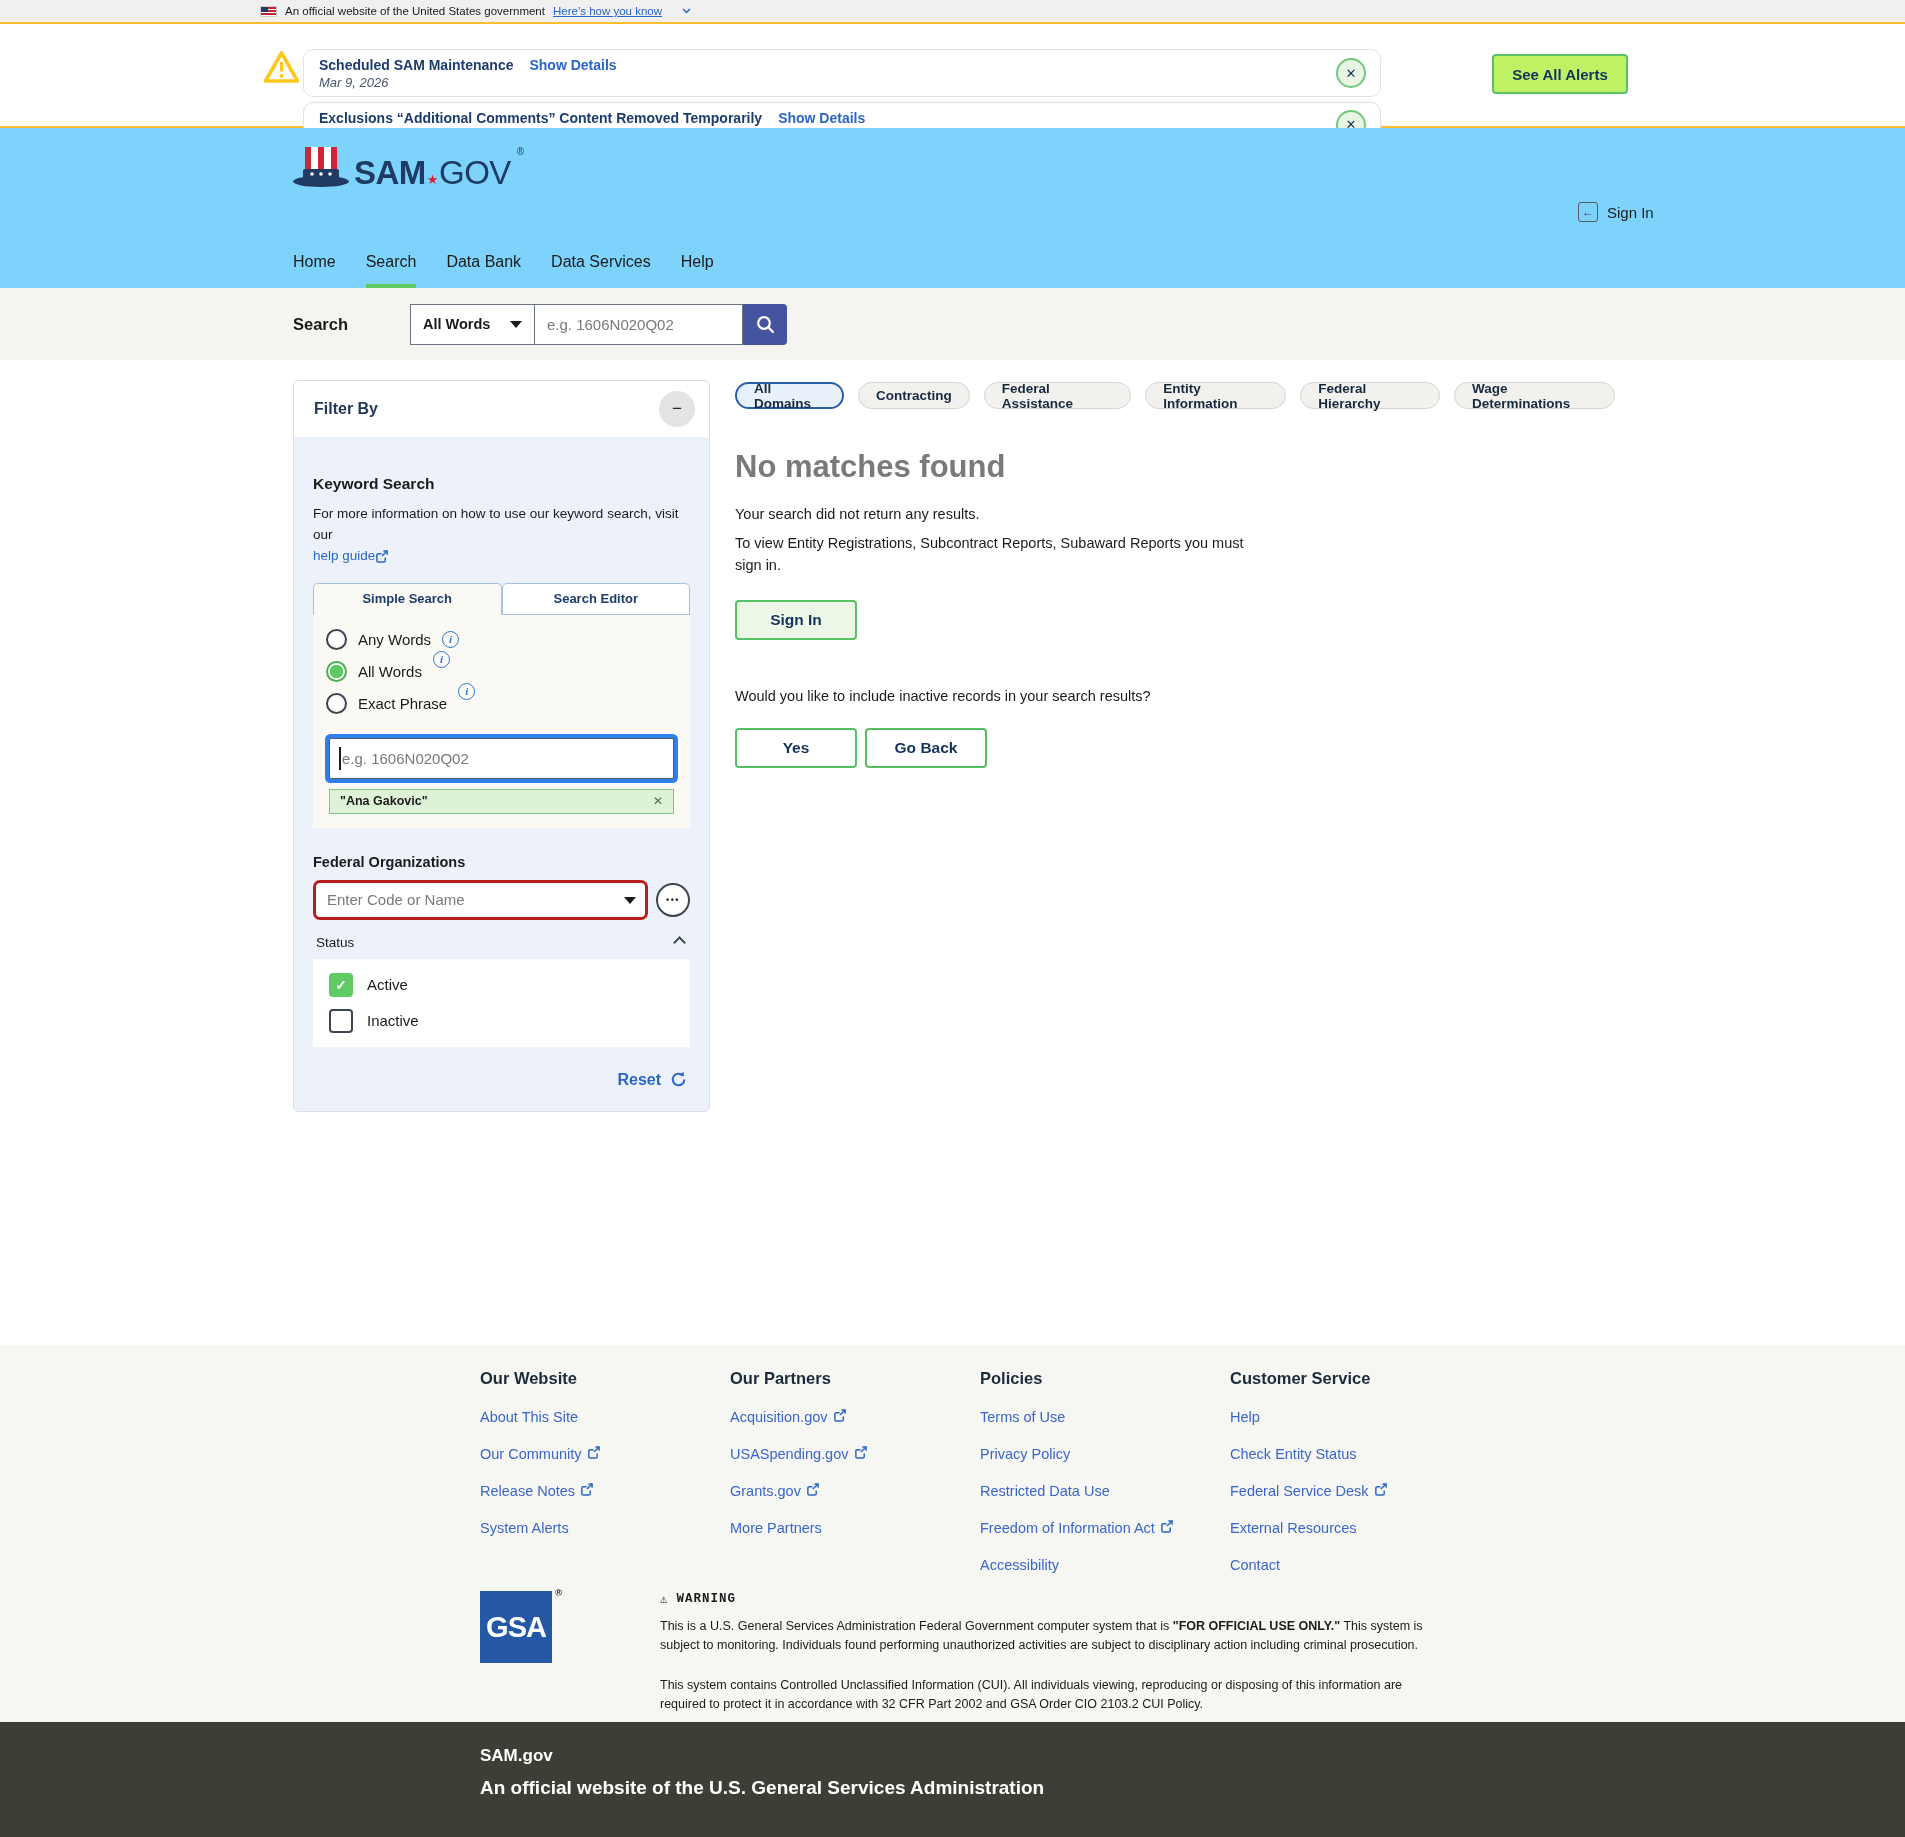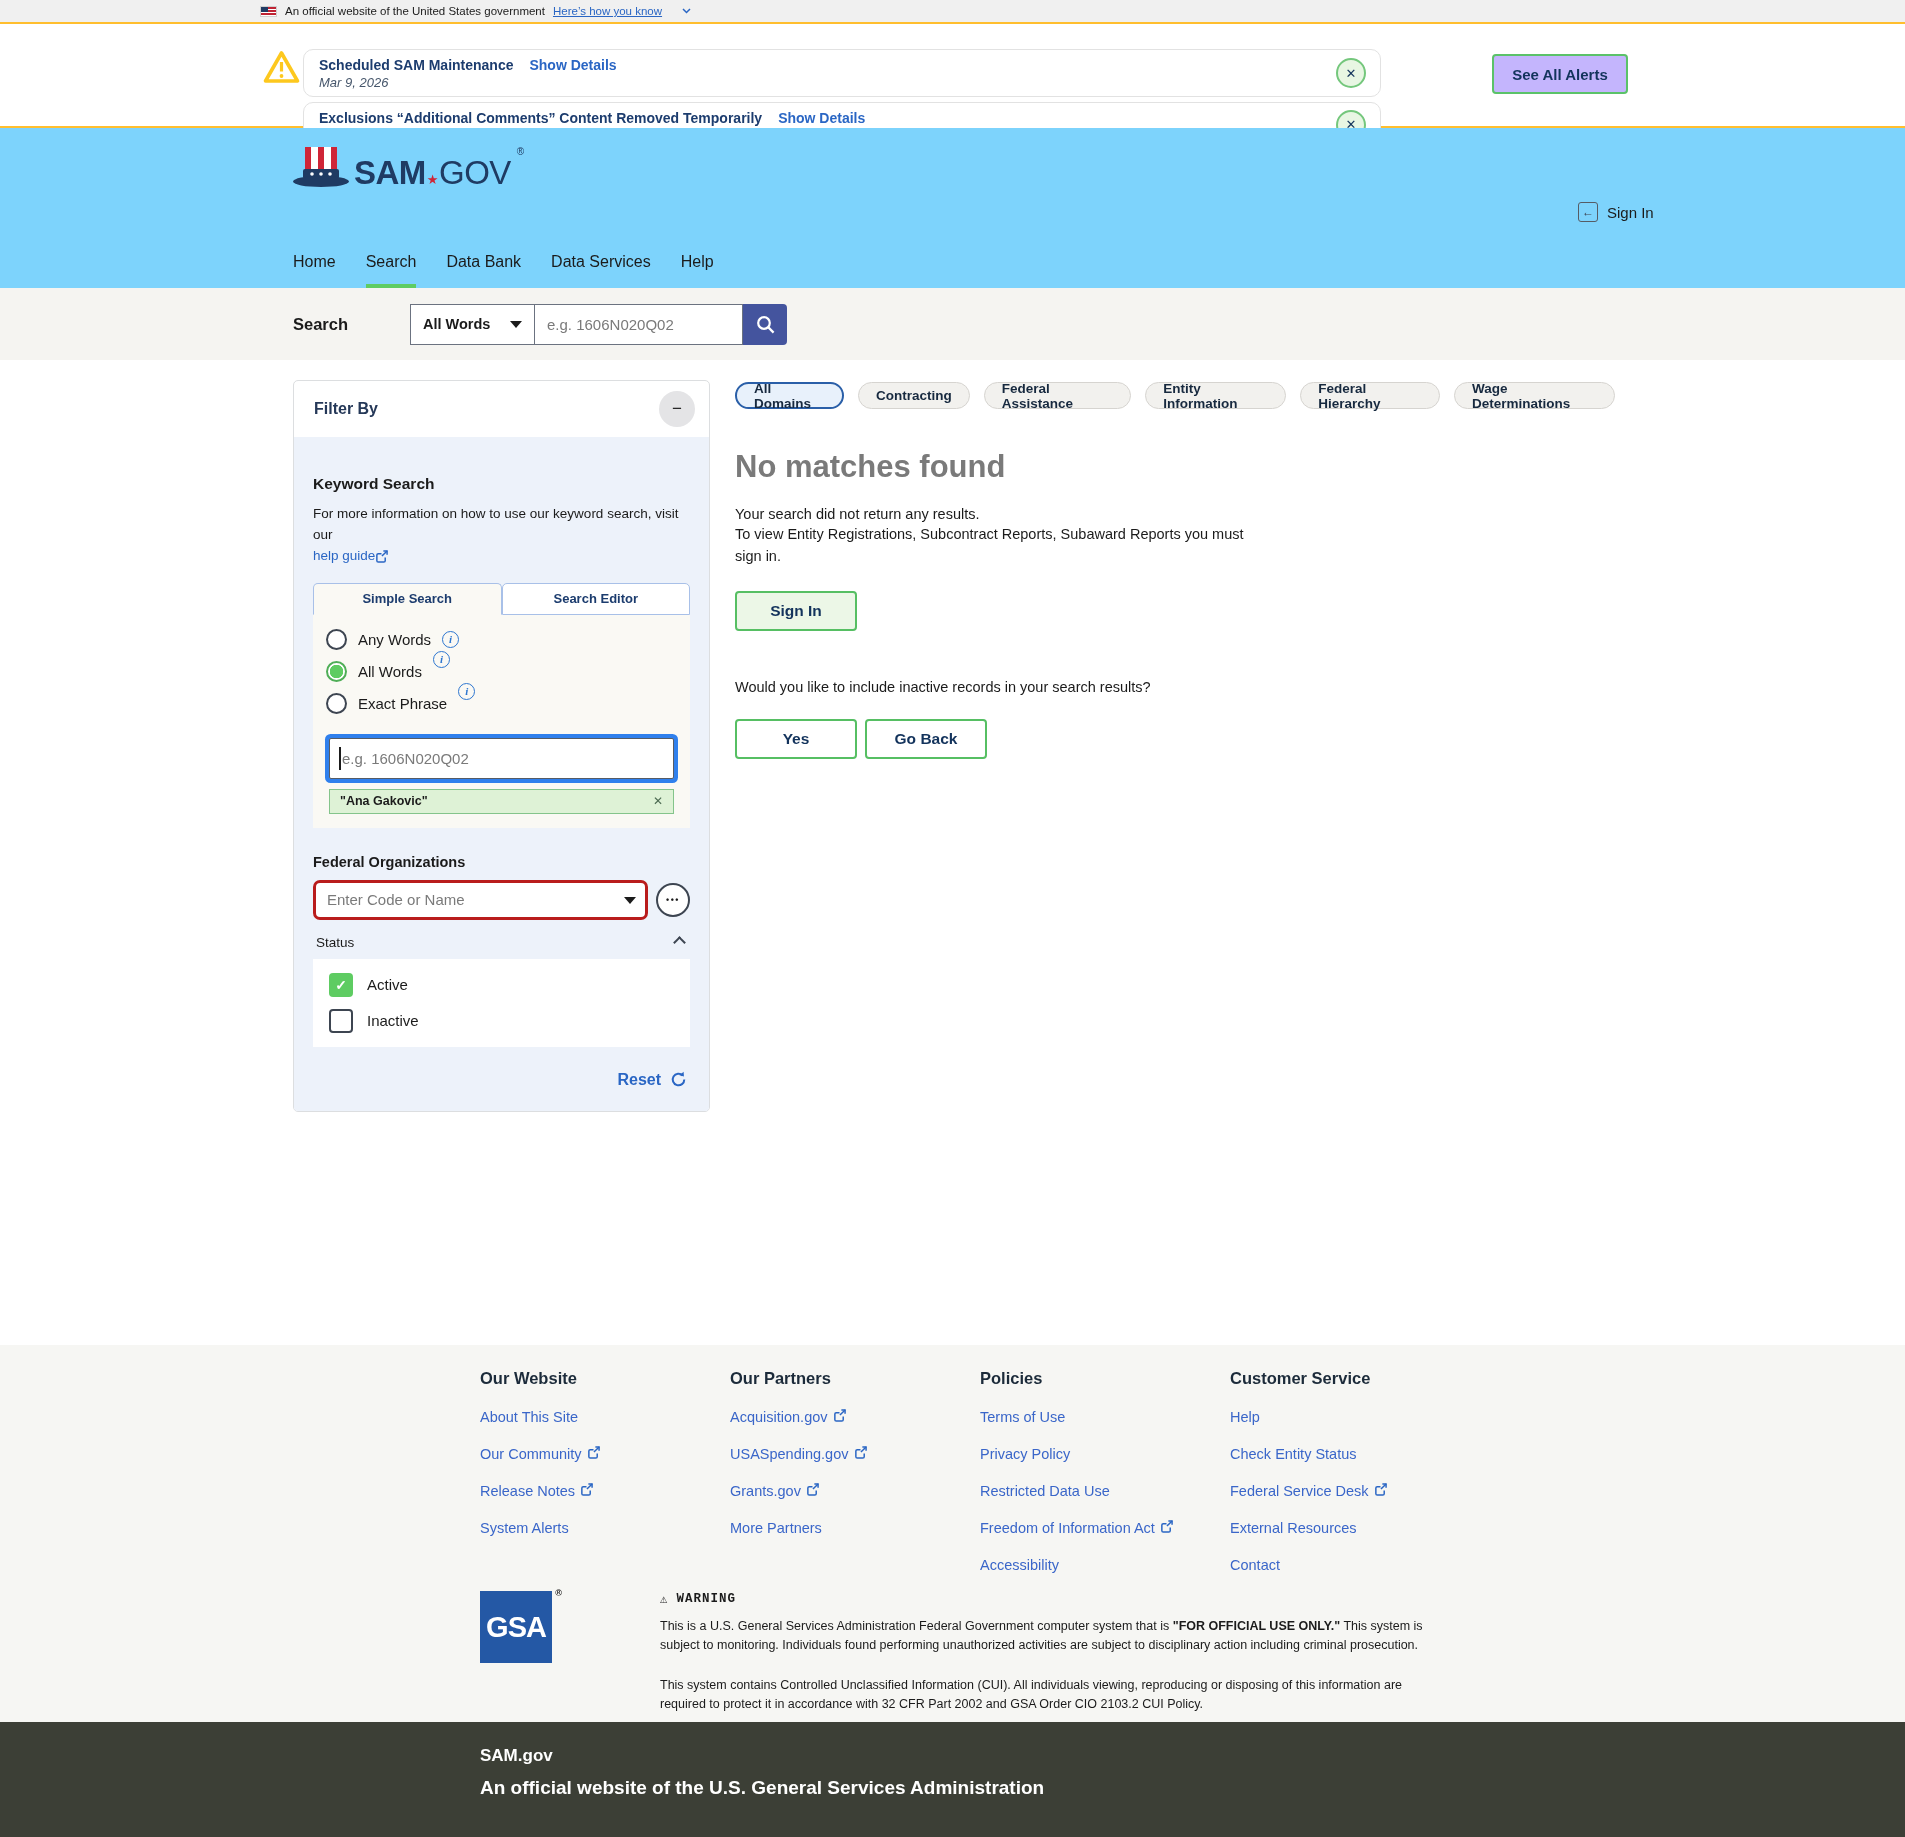--- a/index.html
+++ b/index.html
@@ -34,21 +34,21 @@
   .alert-title { font-weight:bold; font-size:14px; color:#1c3c6e; }
   .alert-link { color:#2a66c4; font-weight:bold; font-size:14px; }
   .alert-date { font-style:italic; font-size:13px; color:#46566b; margin-top:2px; }
   .alert-close {
     position:absolute; right:14px; top:50%; transform:translateY(-50%);
     width:30px; height:30px; border-radius:50%; border:2px solid #74c77c; background:#e8f6e3;
     color:#13335c; font-size:13px; display:flex; align-items:center; justify-content:center; cursor:pointer;
   }
   .see-all-btn {
     position:absolute; left:1492px; top:30px; width:136px; height:40px;
-    background:#c4b5fd; border:2px solid #5bc269; border-radius:4px;
+    background:#bef264; border:2px solid #5bc269; border-radius:4px;
     font-weight:bold; font-size:15px; color:#13335c; cursor:pointer; font-family:inherit;
   }
 
   
   .site-header { position:relative; height:160px; background:#7dd3fc; }
   .logo-row { position:absolute; left:292px; top:18px; display:flex; align-items:flex-end; gap:4px; cursor:pointer;}
   .logo-text { font-size:33px; color:#1f3b63; line-height:0.95; letter-spacing:-0.5px; display:flex; align-items:baseline;}
   .logo-sam { font-weight:bold; }
   .logo-star { color:#cf2537; font-size:13px; margin:0 1px; }
   .logo-gov { font-weight:400; }
@@ -135,21 +135,21 @@
     color:#2a66c4; font-weight:bold; font-size:16px; padding-right:3px; cursor:pointer;}
 
   
   .results { flex:1; padding-top:2px; }
   .domain-pills { display:flex; gap:14px; }
   .pill { height:27px; padding:0 17px; border-radius:18px; display:flex; align-items:center;
     font-size:13.5px; font-weight:bold; color:#17293f; background:#f2f1ee; border:1px solid #d6d4d0; cursor:pointer;}
   .pill.active { background:#e8f1fb; border:2px solid #2a5fa8; }
   .results-heading { margin-top:40px; font-size:31px; font-weight:bold; color:#7a7a7a; }
   .msg1 { margin-top:15px; font-size:14.5px; }
-  .msg2 { margin-top:2px; font-size:14.5px; max-width:525px; line-height:1.5; }
+  .msg2 { margin-top:11px; font-size:14.5px; max-width:525px; line-height:1.5; }
   .btn { height:40px; border-radius:4px; border:2px solid #56bf63; font-weight:bold; color:#13335c;
     font-size:15.5px; display:flex; align-items:center; justify-content:center; cursor:pointer;
     font-family:inherit; background:#fff; }
   .signin-btn { width:122px; margin-top:24px; background:#ecf7e7; }
   .question { margin-top:48px; font-size:14.5px; }
   .btn-row { display:flex; gap:8px; margin-top:24px; }
   .btn-row .btn { width:122px; }
 
   
   .page-footer { background:#f6f6f3; height:377px; padding:24px 0 0 480px; }

